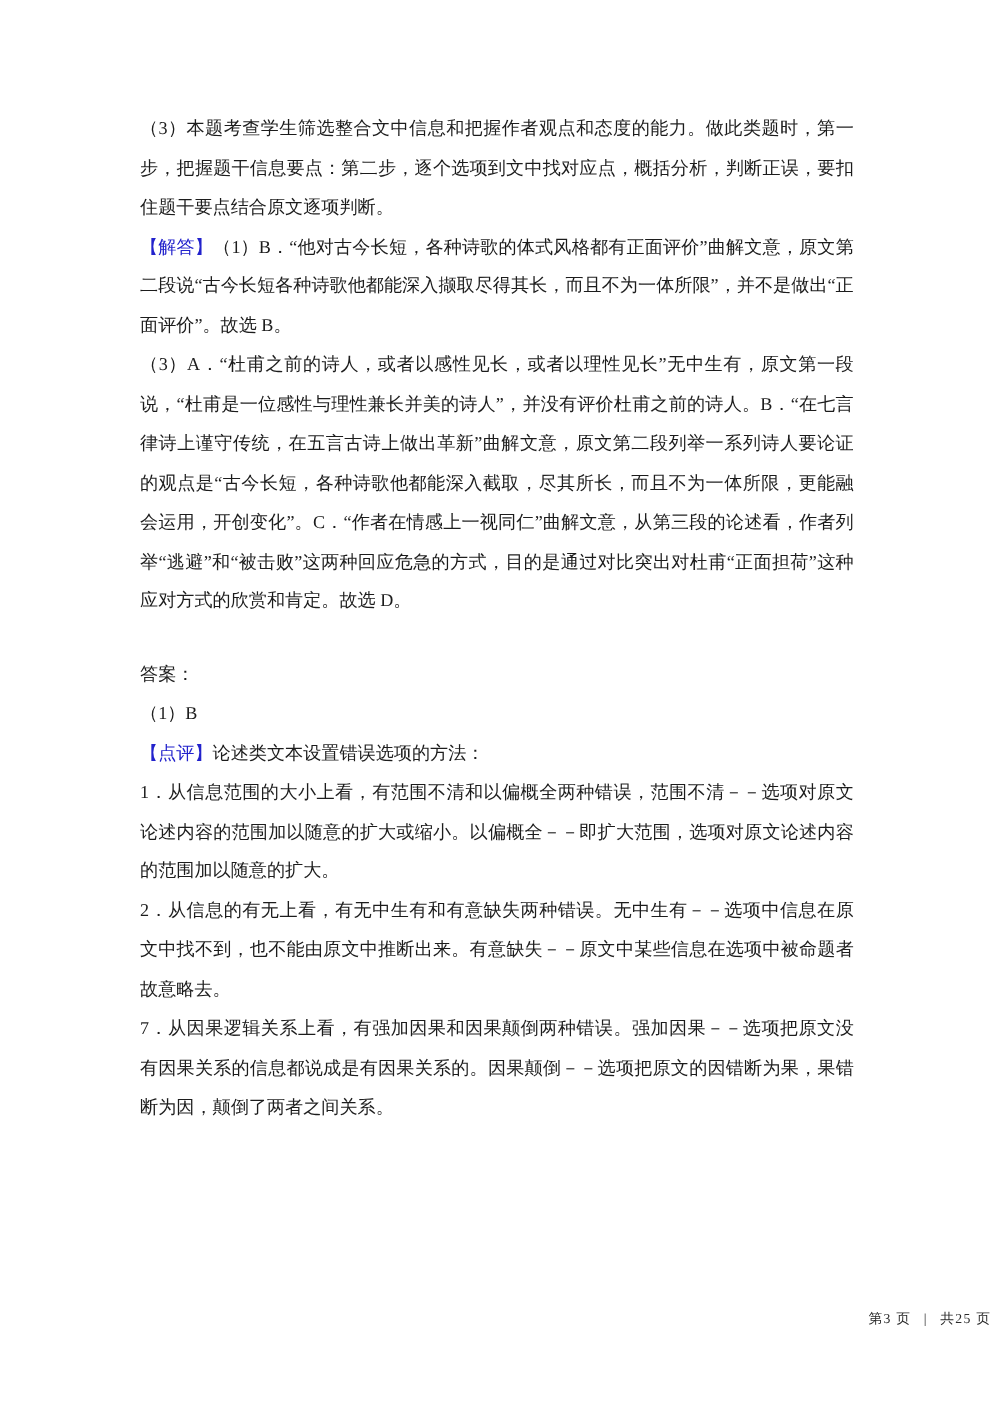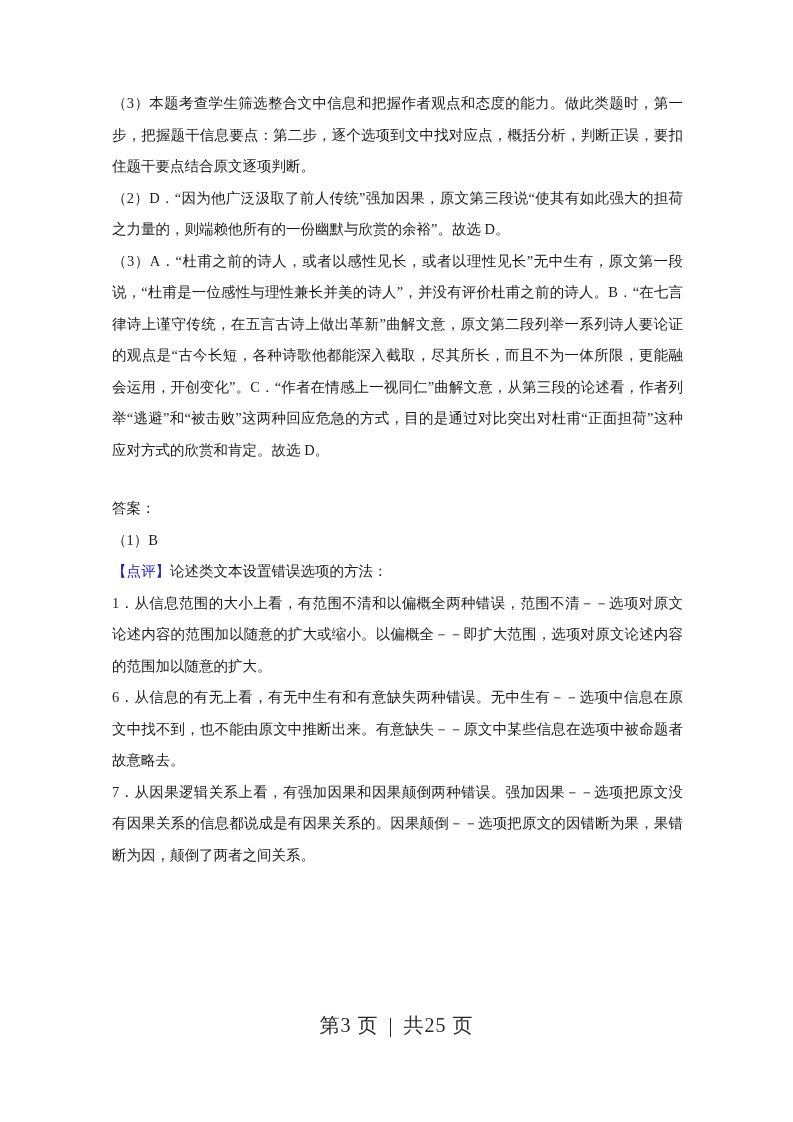--- a/index.html
+++ b/index.html
@@ -23,54 +23,54 @@
     line-height: 31.5px;
     text-align: justify;
     text-justify: inter-ideograph;
     color: var(--ink);
   }
   .content p { margin: 0; padding: 0; }
   .label-blue { color: var(--accent); }
   .spacer { height: 27px; }
   .footer {
     position: absolute;
-    left: 0; right: 0; top: 1012px;
-    text-align: center;
-    font-size: 20px;
+    left: 0; right: 0; top: 1047px;
+    text-align: right;
+    font-size: 11px;
     color: #2a2a2a;
     letter-spacing: 1px;
   }
   .footer .sep { margin: 0 10px; color: #2a2a2a; }
 </style>
 </head>
 <body>
 
 <div class="page">
   <div class="content">
 
     <p>（3）本题考查学生筛选整合文中信息和把握作者观点和态度的能力。做此类题时，第一步，把握题干信息要点：第二步，逐个选项到文中找对应点，概括分析，判断正误，要扣住题干要点结合原文逐项判断。</p>
 
+    <p><span class="label-blue">【解答】</span><span>（1）B．“他对古今长短，各种诗歌的体式风格都有正面评价”曲解文意，原文第二段说“古今长短各种诗歌他都能深入撷取尽得其长，而且不为一体所限”，并不是做出“正面评价”。故选 B。</span></p>
 
-    <p>（2）D．“因为他广泛汲取了前人传统”强加因果，原文第三段说“使其有如此强大的担荷之力量的，则端赖他所有的一份幽默与欣赏的余裕”。故选 D。</p>
 
     <p>（3）A．“杜甫之前的诗人，或者以感性见长，或者以理性见长”无中生有，原文第一段说，“杜甫是一位感性与理性兼长并美的诗人”，并没有评价杜甫之前的诗人。B．“在七言律诗上谨守传统，在五言古诗上做出革新”曲解文意，原文第二段列举一系列诗人要论证的观点是“古今长短，各种诗歌他都能深入截取，尽其所长，而且不为一体所限，更能融会运用，开创变化”。C．“作者在情感上一视同仁”曲解文意，从第三段的论述看，作者列举“逃避”和“被击败”这两种回应危急的方式，目的是通过对比突出对杜甫“正面担荷”这种应对方式的欣赏和肯定。故选 D。</p>
 
     <div class="spacer"></div>
 
     <p>答案：</p>
 
     <p>（1）B</p>
 
 
 
     <p><span class="label-blue">【点评】</span><span>论述类文本设置错误选项的方法：</span></p>
 
     <p>1．从信息范围的大小上看，有范围不清和以偏概全两种错误，范围不清－－选项对原文论述内容的范围加以随意的扩大或缩小。以偏概全－－即扩大范围，选项对原文论述内容的范围加以随意的扩大。</p>
 
-    <p>6．从信息的有无上看，有无中生有和有意缺失两种错误。无中生有－－选项中信息在原文中找不到，也不能由原文中推断出来。有意缺失－－原文中某些信息在选项中被命题者故意略去。</p>
+    <p>2．从信息的有无上看，有无中生有和有意缺失两种错误。无中生有－－选项中信息在原文中找不到，也不能由原文中推断出来。有意缺失－－原文中某些信息在选项中被命题者故意略去。</p>
 
     <p>7．从因果逻辑关系上看，有强加因果和因果颠倒两种错误。强加因果－－选项把原文没有因果关系的信息都说成是有因果关系的。因果颠倒－－选项把原文的因错断为果，果错断为因，颠倒了两者之间关系。</p>
 
   </div>
 
   <div class="footer">
     <span>第3 页</span><span class="sep">|</span><span>共25 页</span>
   </div>
 </div>
 

